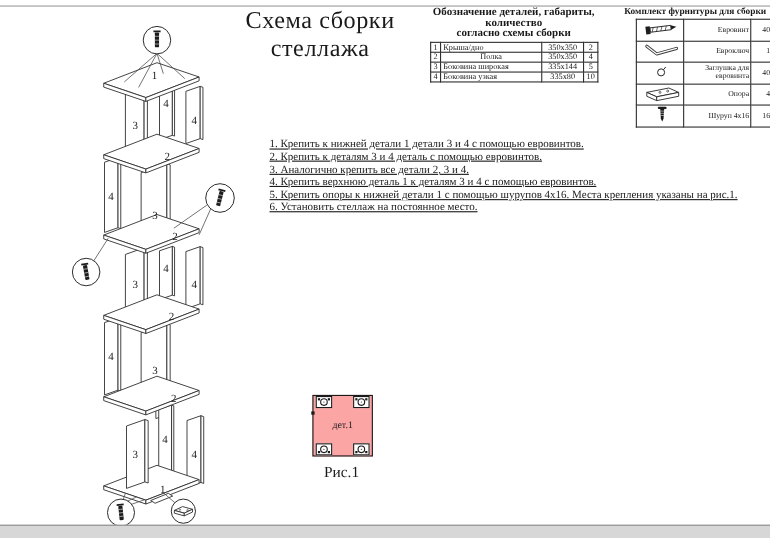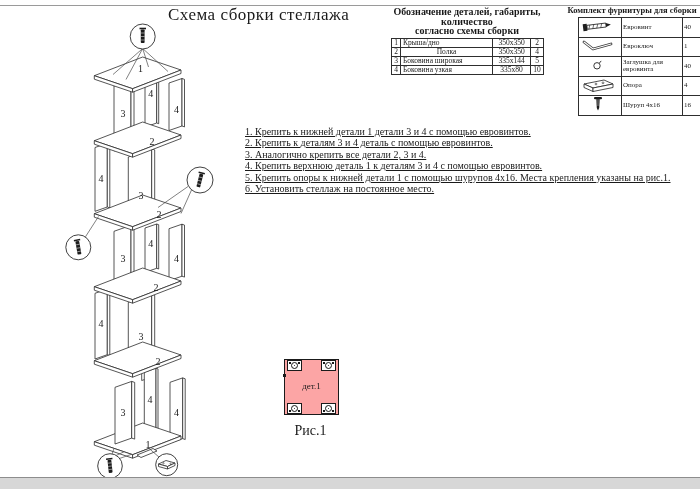--- a/index.html
+++ b/index.html
@@ -3,40 +3,40 @@
 <meta charset="utf-8">
 <style>
   html,body{margin:0;padding:0;}
   body{width:700px;height:489px;background:#fbfbfb;overflow:hidden;}
   .page{position:relative;width:700px;height:489px;background:#ffffff;
         font-family:"Liberation Serif", serif;color:#1a1a1a;}
   .top-rule{position:absolute;top:5px;left:0;width:700px;height:0;border-top:1px solid #9a9a9a;}
   .bottom-strip{position:absolute;top:477px;left:0;width:700px;height:12px;
                 background:#d7d7d7;border-top:1px solid #8d8d8d;}
 
-  .doc-title{position:absolute;left:168px;top:5px;width:224px;text-align:left;
-             font-size:17px;letter-spacing:0.5px;}
+  .doc-title{position:absolute;left:179px;top:5px;width:224px;text-align:center;
+             font-size:22px;letter-spacing:0.5px;}
 
   
   .parts{position:absolute;left:385px;top:7px;width:164px;}
   .parts-header{font-weight:bold;font-size:10px;line-height:9.5px;text-align:center;}
   table{border-collapse:collapse;}
   .parts table{margin:2px 0 0 6px;font-size:7.5px;width:150px;table-layout:fixed;}
   .parts td{border:1px solid #2e2e2e;padding:0 2px;height:8px;line-height:8px;overflow:hidden;white-space:nowrap;}
   .parts .c-num{width:8px;text-align:center;padding:0;}
   .parts .c-name{width:87px;}
   .parts .c-name.center{text-align:center;}
   .parts .c-size{width:33px;text-align:center;}
   .parts .c-qty{width:12px;text-align:center;padding:0;}
 
   
   .hw{position:absolute;left:564px;top:5px;width:136px;}
   .hw-title{font-weight:bold;font-size:8.5px;text-align:center;}
   .hw table{margin:2px 0 0 14px;font-size:7px;width:120px;table-layout:fixed;}
-  .hw td{border:1px solid #2e2e2e;padding:0 1px;height:17px;text-align:left;vertical-align:middle;line-height:7.5px;}
+  .hw td{border:1px solid #2e2e2e;padding:0 1px;height:17px;text-align:right;vertical-align:middle;line-height:7.5px;}
   .hw .c-icon{width:40px;}
   .hw .c-hname{width:58px;}
   .hw .c-hqty{width:16px;}
 
   
   .instructions{position:absolute;left:245px;top:126px;width:442px;font-size:10px;line-height:11.4px;text-decoration:underline;}
 
   
   .fig-square{position:absolute;left:284px;top:359px;width:53px;height:54px;
               border:1.5px solid #1a1a1a;background:#fca5a5;}

